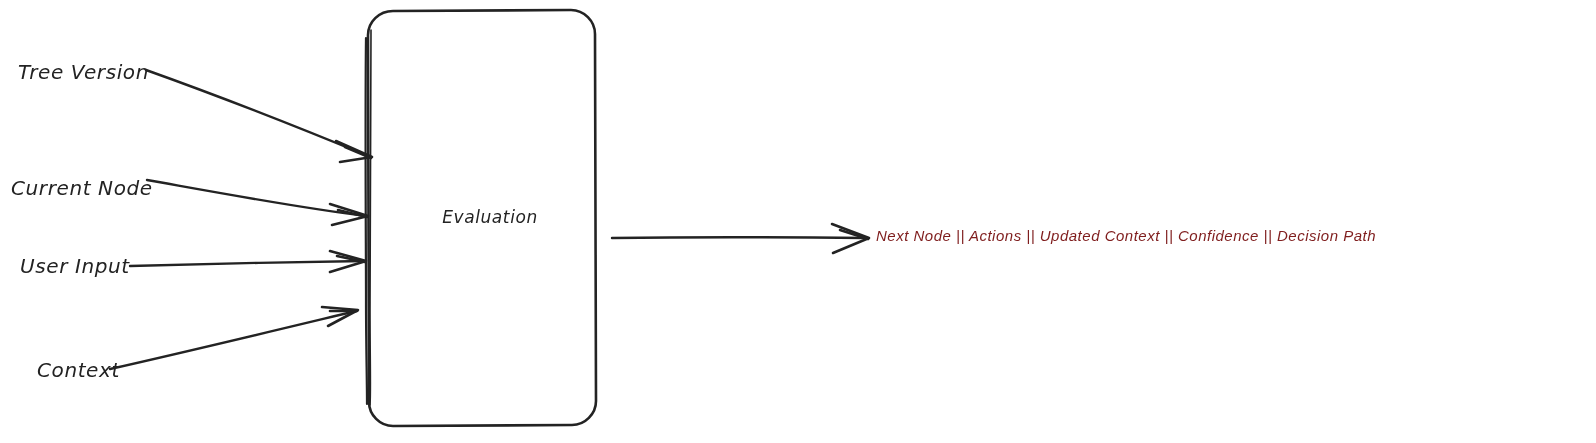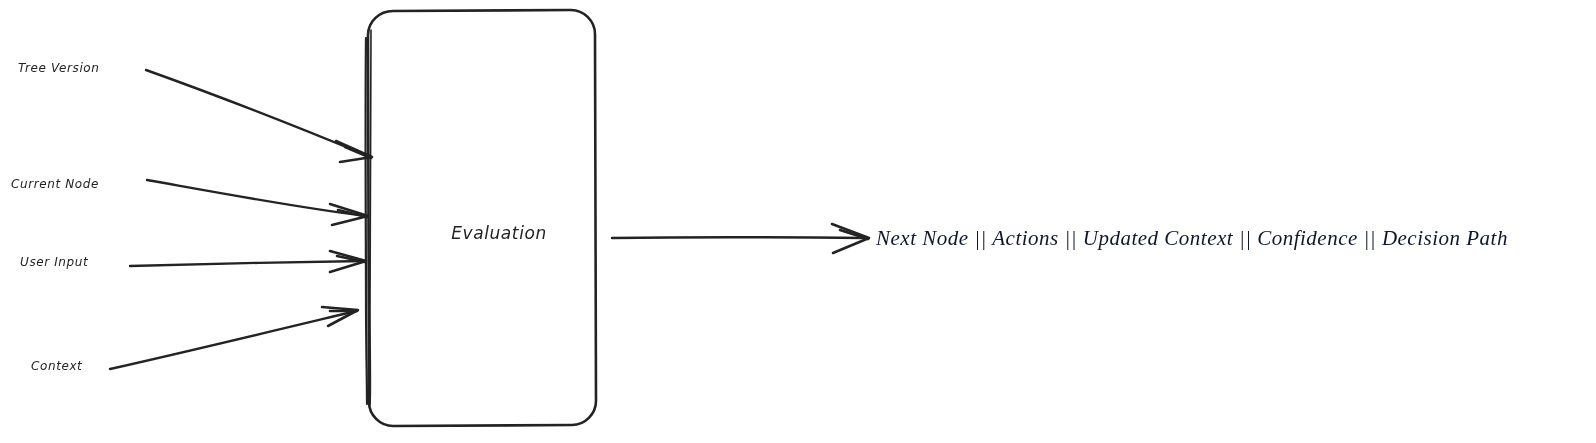--- a/index.html
+++ b/index.html
@@ -47,21 +47,21 @@
   .edge-head {
     fill: none;
     stroke: #232323;
     stroke-width: 2.6;
     stroke-linecap: round;
     stroke-linejoin: round;
   }
   .label-text {
     position: absolute;
     font-family: "DejaVu Sans", sans-serif;
-    font-size: 12px;
+    font-size: 20px;
     font-style: italic;
     letter-spacing: 0.6px;
     color: #232323;
     white-space: nowrap;
     line-height: 1;
     user-select: none;
   }
   .node-label {
     position: absolute;
     font-family: "DejaVu Sans", sans-serif;
@@ -69,25 +69,25 @@
     font-style: italic;
     letter-spacing: 0.6px;
     color: #232323;
     white-space: nowrap;
     line-height: 1;
     text-align: center;
     user-select: none;
   }
   .output-label {
     position: absolute;
-    font-family: Liberation Serif, serif;
-    font-size: 21px;
+    font-family: Liberation Sans, sans-serif;
+    font-size: 15px;
     font-style: italic;
     letter-spacing: 0.5px;
-    color: #0f172a;
+    color: #7f1d1d;
     white-space: nowrap;
     line-height: 1;
     user-select: none;
   }
 </style>
 </head>
 <body>
 
 <div id="canvas">
 
@@ -133,25 +133,25 @@
     </g>
 
     <g>
       <path class="edge-line" d="M 612,238 C 680,237 780,237 866,238"></path>
       <path class="edge-head" d="M 832,224 L 869,238 L 833,253"></path>
       <path class="edge-head" stroke-width="2.1" d="M 840,230 L 868,239"></path>
     </g>
 
   </svg>
 
-  <div class="node-label" style="left:385px; top:209px; width:228px;margin-top:16px;">Evaluation</div>
+  <div class="node-label" style="left:376px; top:209px; width:228px;">Evaluation</div>
 
   <div class="label-text" style="left:18px; top:62px;">Tree Version</div>
 
   <div class="label-text" style="left:11px; top:178px;">Current Node</div>
 
   <div class="label-text" style="left:20px; top:256px;">User Input</div>
 
-  <div class="label-text" style="left:31px; top:360px;">Context</div>
+  <div class="label-text" style="left:37px; top:360px;">Context</div>
 
   <div class="output-label" style="left:876px; top:228px;">Next Node || Actions || Updated Context || Confidence || Decision Path</div>
 
 </div>
 
 </body></html>

